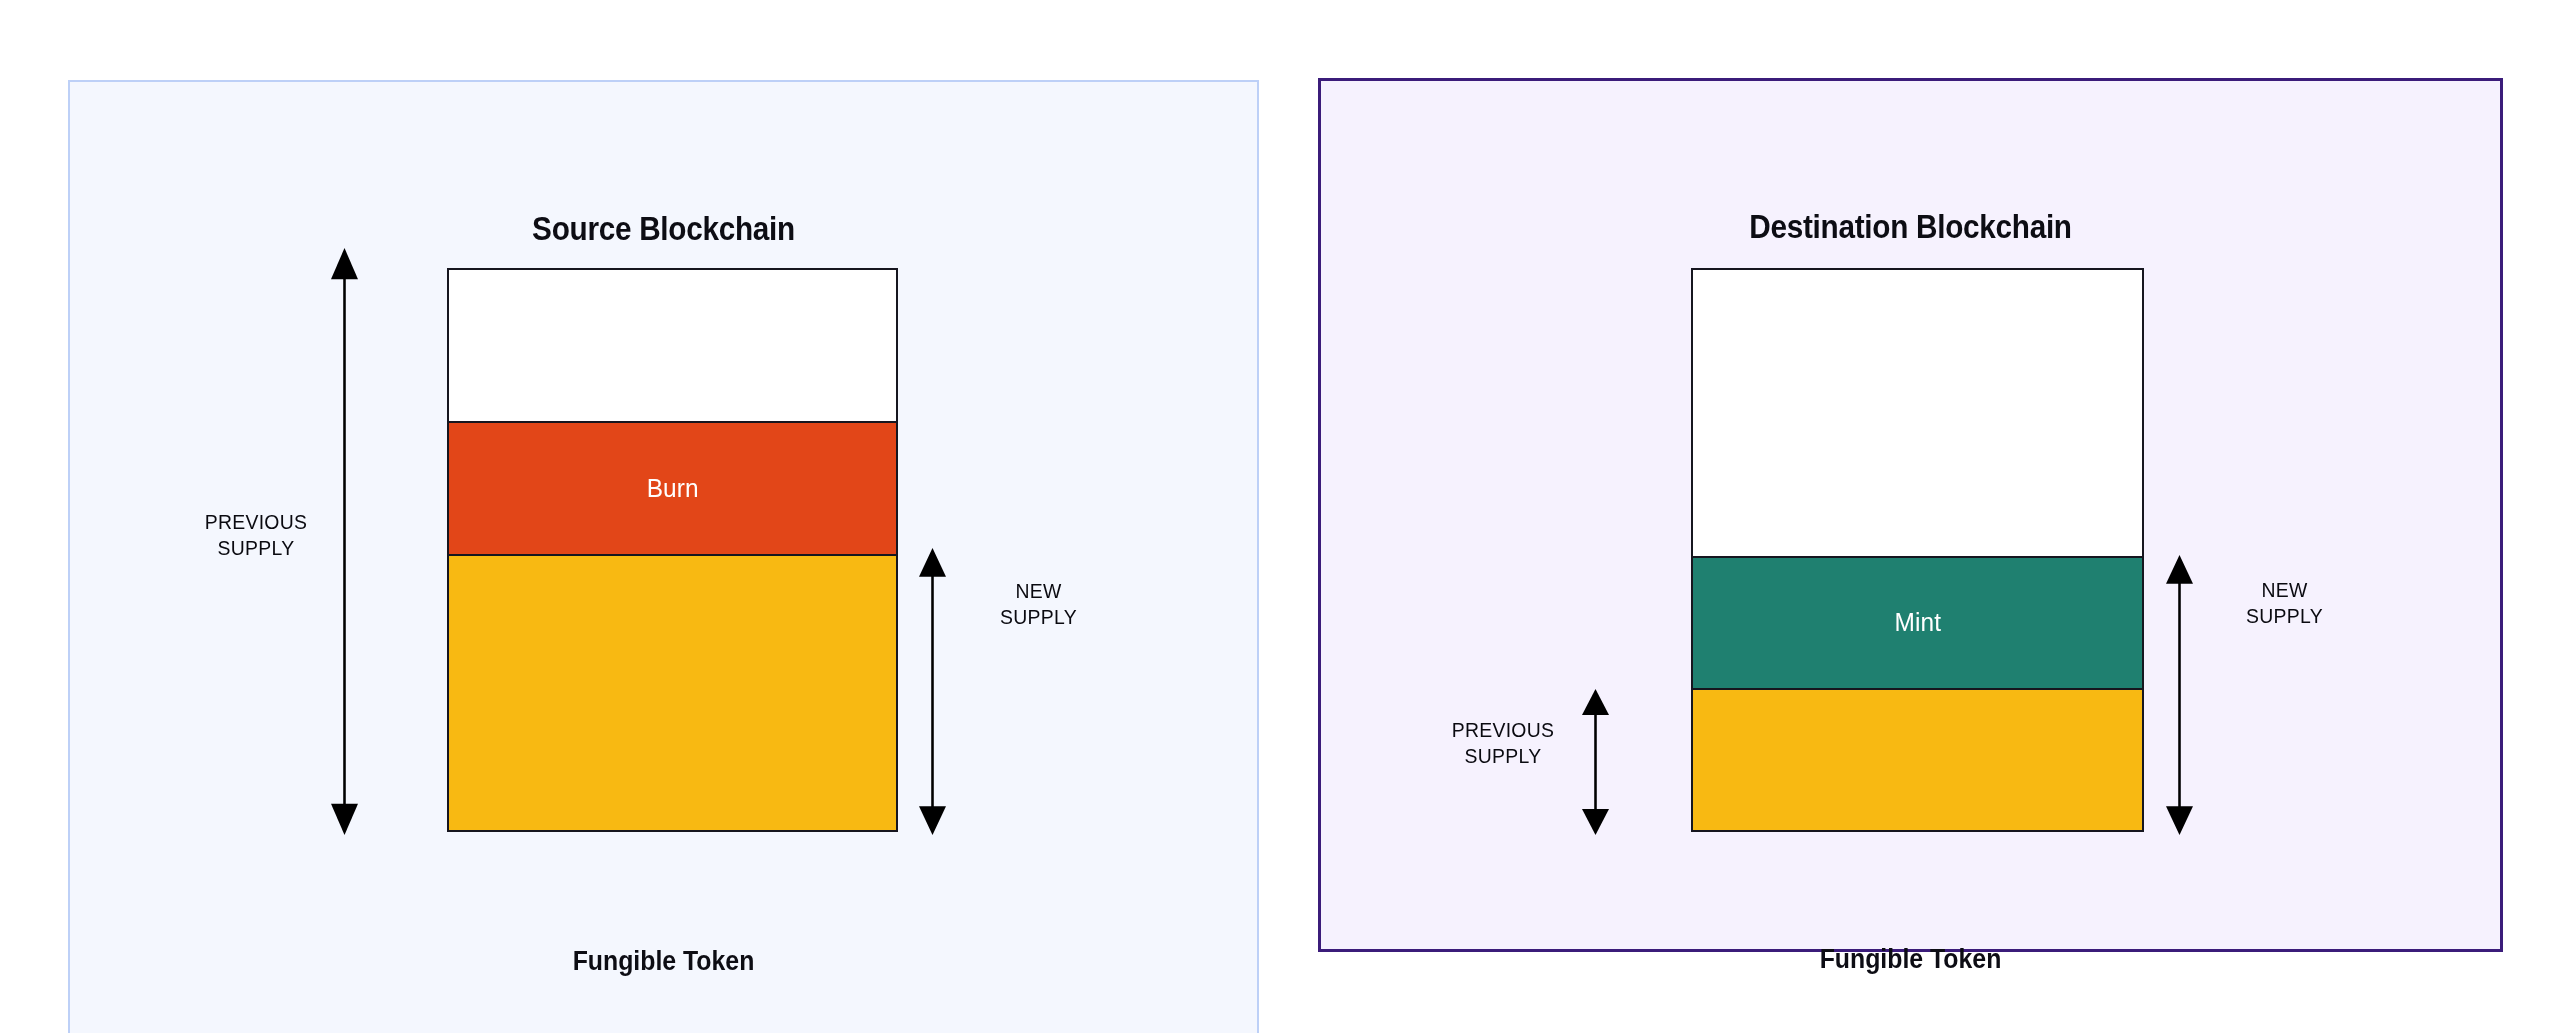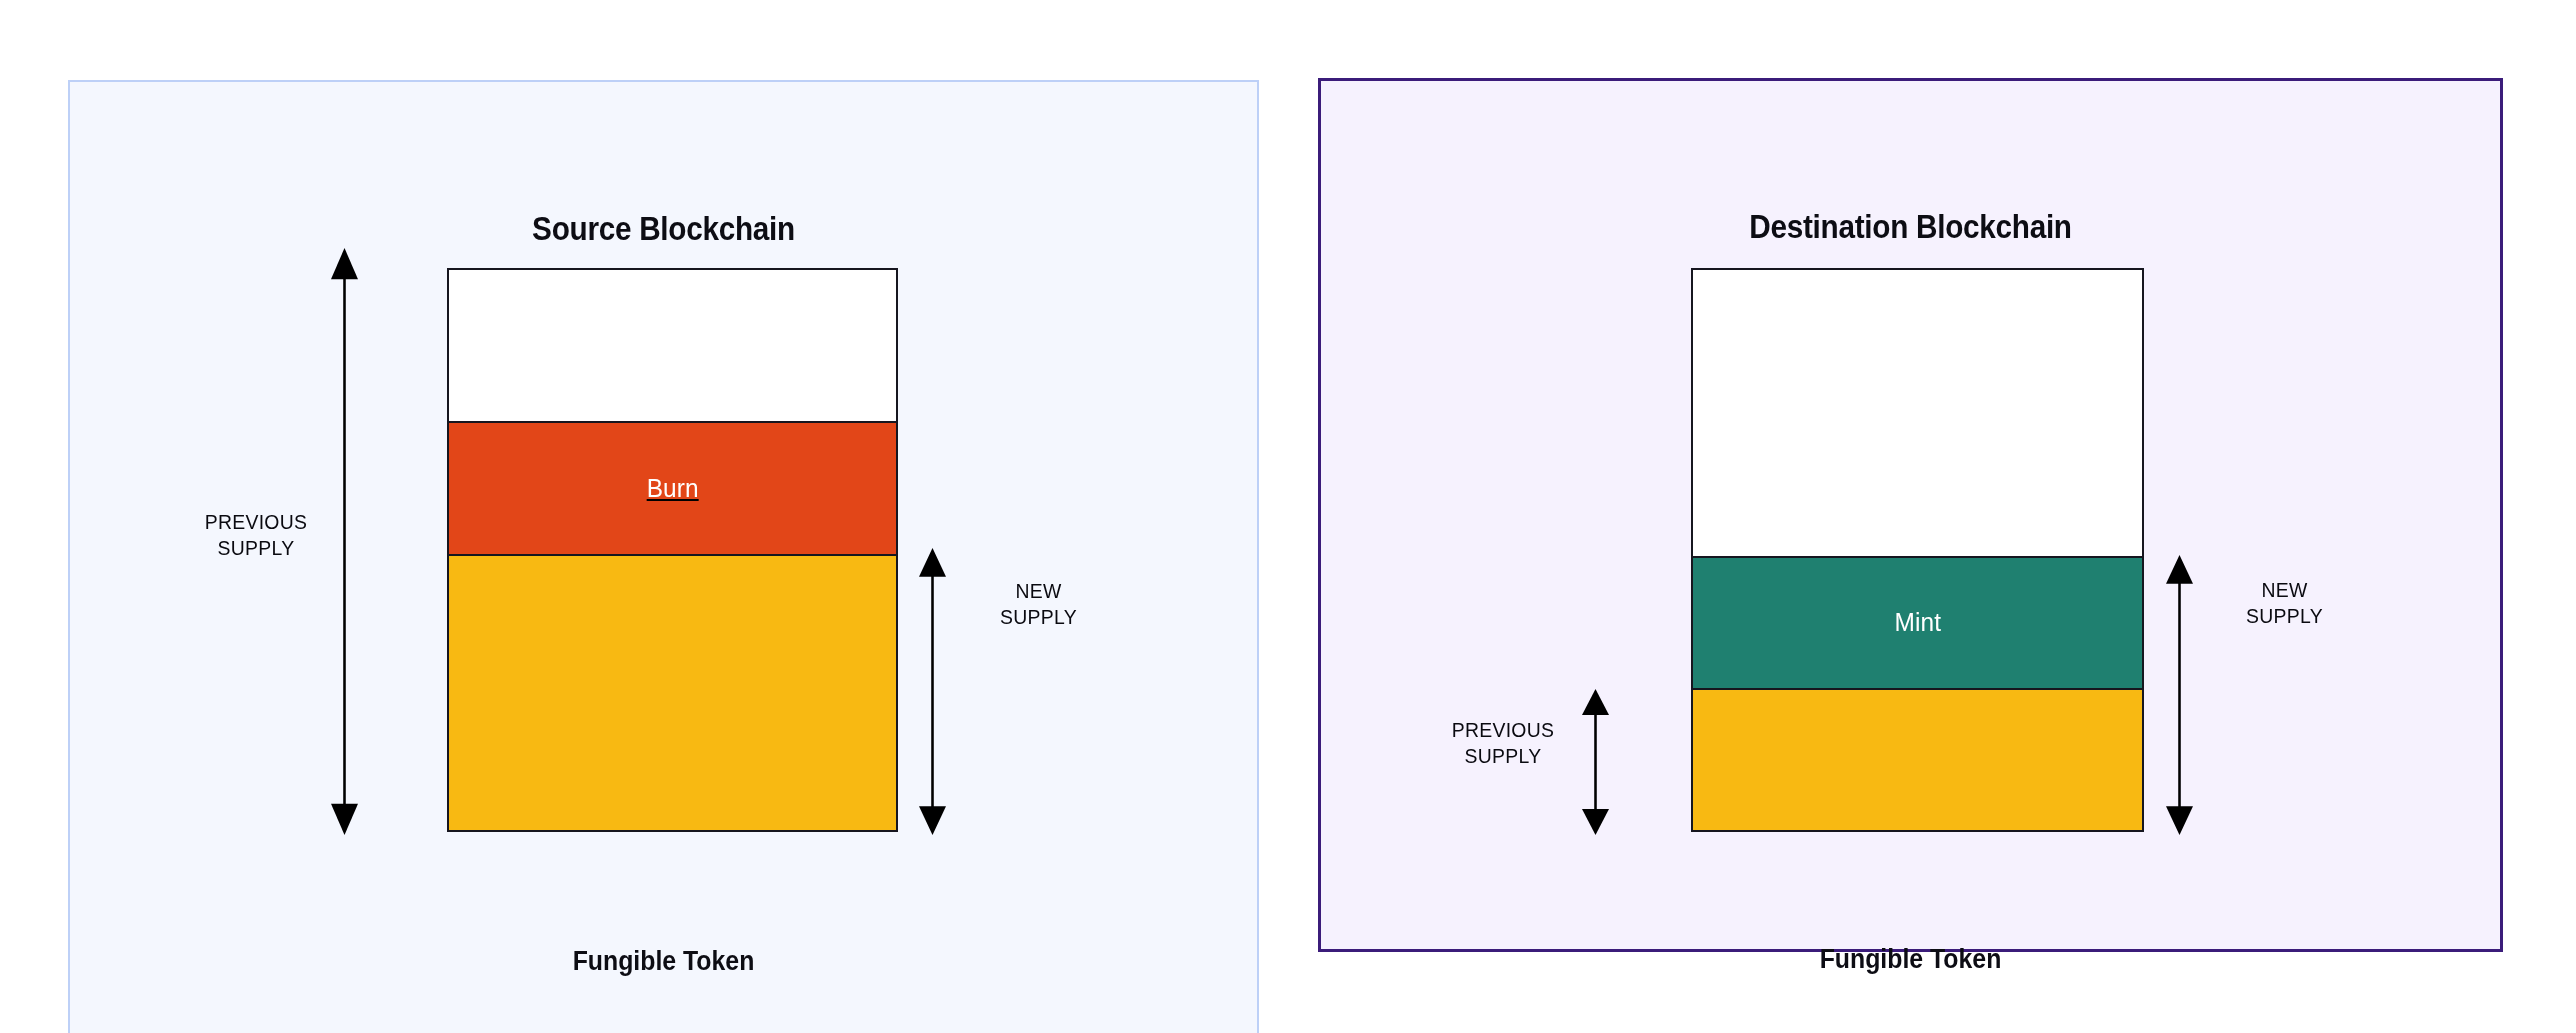--- a/index.html
+++ b/index.html
@@ -167,21 +167,21 @@
       <line x1="21" y1="30" x2="21" y2="870" stroke="#000000" stroke-width="4"></line>
       <polygon points="21,0 42,48 0,48" fill="#000000"></polygon>
       <polygon points="21,900 42,852 0,852" fill="#000000"></polygon>
     </svg>
   </div>
   <div class="dim-label" id="label-source-previous">PREVIOUS
 SUPPLY</div>
 
   <div class="supply-bar" id="bar-source">
     <div class="bar-segment empty" style="height:27%"></div>
-    <div class="bar-segment change" style="height:24%; background:#E24618;text-decoration:underline;">
+    <div class="bar-segment change" style="height:24%; background:#E24618;">
       <span class="segment-label">Burn</span>
     </div>
     <div class="bar-segment base" style="height:49%"></div>
   </div>
 
   <div class="dim-arrow" id="arrow-source-new">
     <svg viewBox="0 0 42 440" preserveAspectRatio="none" aria-hidden="true">
       <line x1="21" y1="26" x2="21" y2="414" stroke="#000000" stroke-width="4"></line>
       <polygon points="21,0 42,44 0,44" fill="#000000"></polygon>
       <polygon points="21,440 42,396 0,396" fill="#000000"></polygon>

